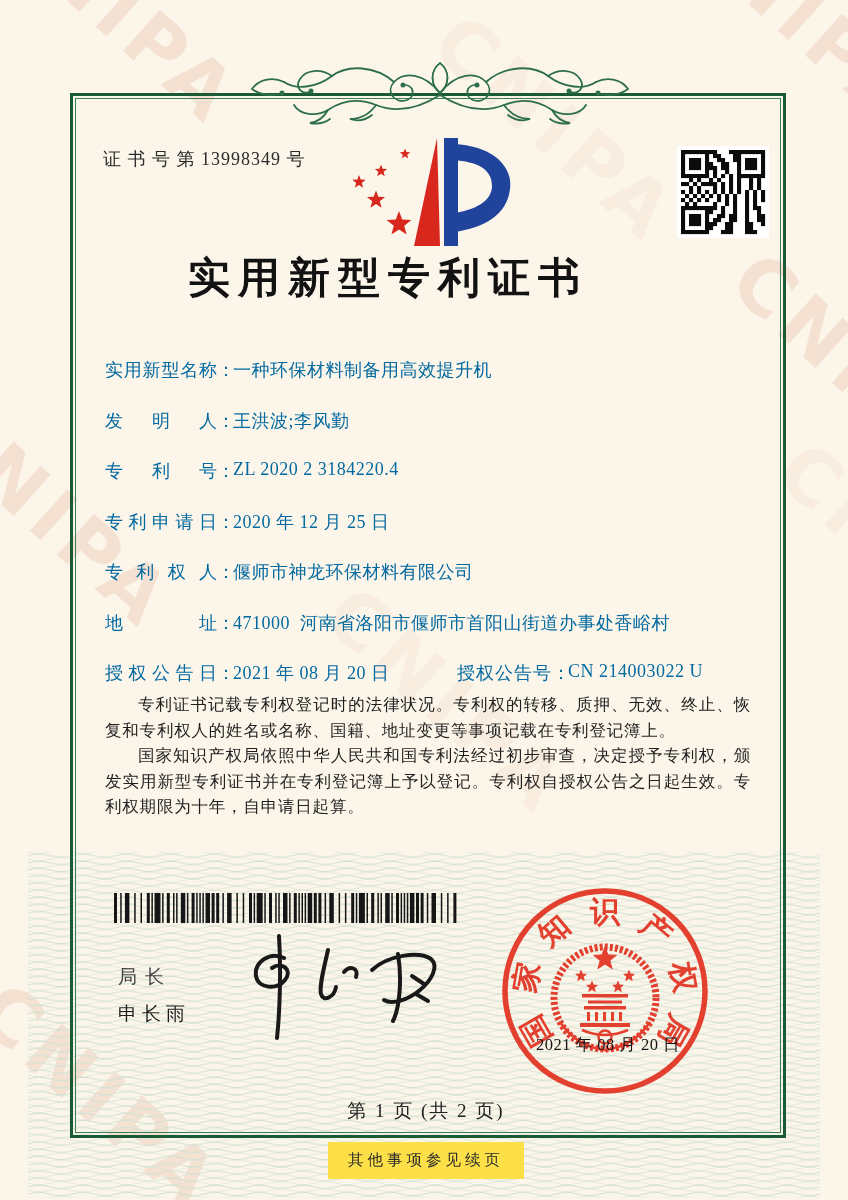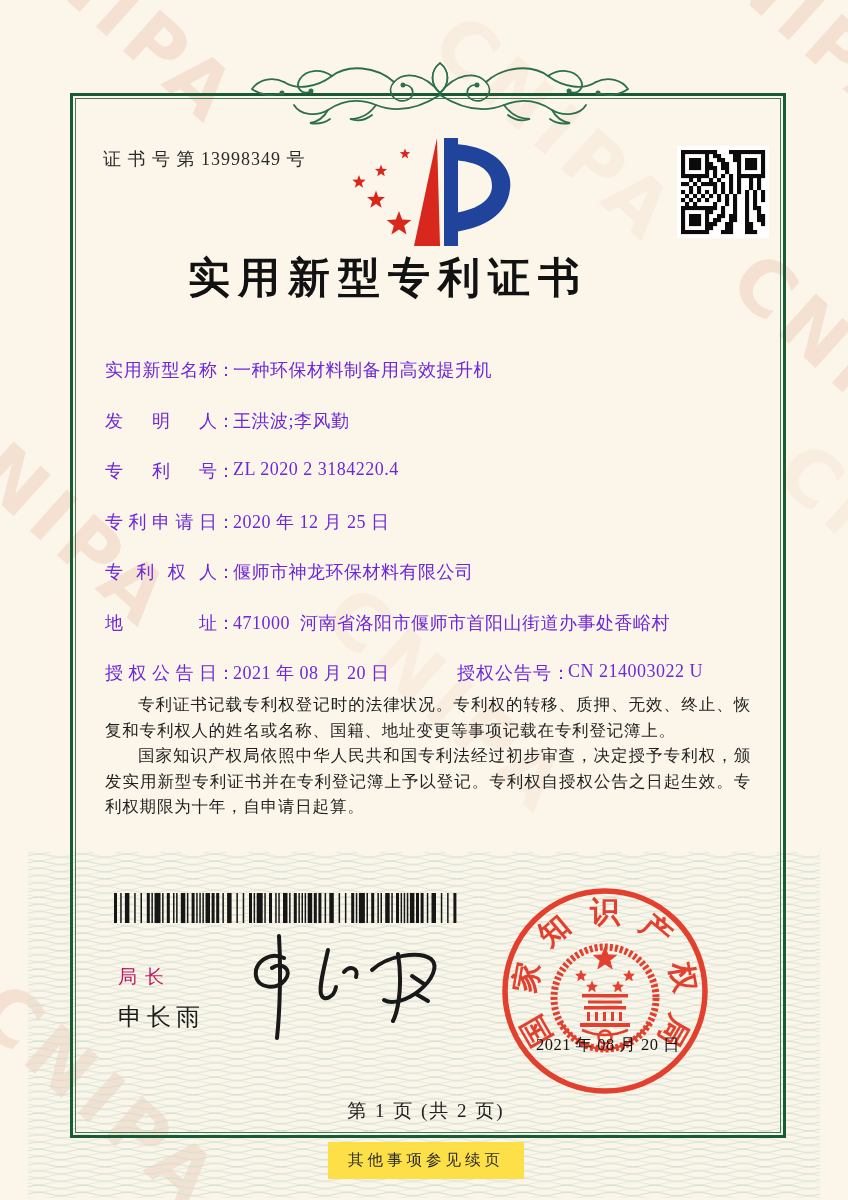--- a/index.html
+++ b/index.html
@@ -21,39 +21,39 @@
   .orn{position:absolute;left:238px;top:57px;}
   
   .certno{position:absolute;left:103px;top:147px;font-size:18px;
           letter-spacing:1px;color:#2a2a2a;white-space:pre-wrap;}
   .logo{position:absolute;left:342px;top:136px;}
   .qr{position:absolute;left:677px;top:146px;background:#fff;}
   .title{position:absolute;left:0;top:250px;width:764px;text-align:center;
          font-size:42px;font-weight:bold;letter-spacing:8px;color:#121212;
          padding-left:12px;box-sizing:border-box;}
   
-  .fields{position:absolute;left:105px;top:358px;width:648px;font-size:18px;color:#6d28d9;}
+  .fields{position:absolute;left:105px;top:358px;width:648px;font-size:18px;color:#0369a1;}
   .frow{height:50.5px;position:relative;white-space:nowrap;}
   .flabel{display:inline-block;width:112px;text-align:justify;text-align-last:justify;
           vertical-align:top;white-space:normal;}
   .flabel.auto{width:auto;text-align-last:auto;letter-spacing:1px;}
   .fcolon{display:inline-block;width:16px;vertical-align:top;}
   .fvalue{letter-spacing:.5px;white-space:pre-wrap;vertical-align:top;}
   .g2{position:absolute;left:352px;top:0;}
   
   .legal{position:absolute;left:105px;top:692px;width:646px;font-size:16.5px;
          line-height:25.5px;color:#1f1f1f;letter-spacing:.8px;text-align:justify;}
   .legal p{margin:0;text-indent:2em;}
   
   .barcode{position:absolute;left:112px;top:893px;}
   
   .waves{position:absolute;left:28px;top:852px;}
   
-  .dirtitle{position:absolute;left:118px;top:964px;font-size:19px;letter-spacing:8px;color:#be185d;}
-  .dirname{position:absolute;left:118px;top:1001px;font-size:24px;letter-spacing:5px;color:#1c1c1c;}
+  .dirtitle{position:absolute;left:118px;top:964px;font-size:19px;letter-spacing:8px;color:#404040;}
+  .dirname{position:absolute;left:118px;top:1001px;font-size:19px;letter-spacing:5px;color:#1c1c1c;}
   .sig{position:absolute;left:232px;top:928px;}
   
   .seal{position:absolute;left:496px;top:882px;opacity:.93;}
   .seal text{font-family:"Liberation Serif","DejaVu Serif",serif;font-weight:bold;
              font-size:30px;fill:#e23322;}
   .sealdate{position:absolute;left:508px;top:1034px;width:200px;text-align:center;
             font-size:16.5px;color:#141414;letter-spacing:.5px;white-space:pre-wrap;}
   
   .pageinfo{position:absolute;left:70px;top:1098px;width:712px;text-align:center;
             font-size:19px;letter-spacing:2px;color:#222;white-space:pre-wrap;}

